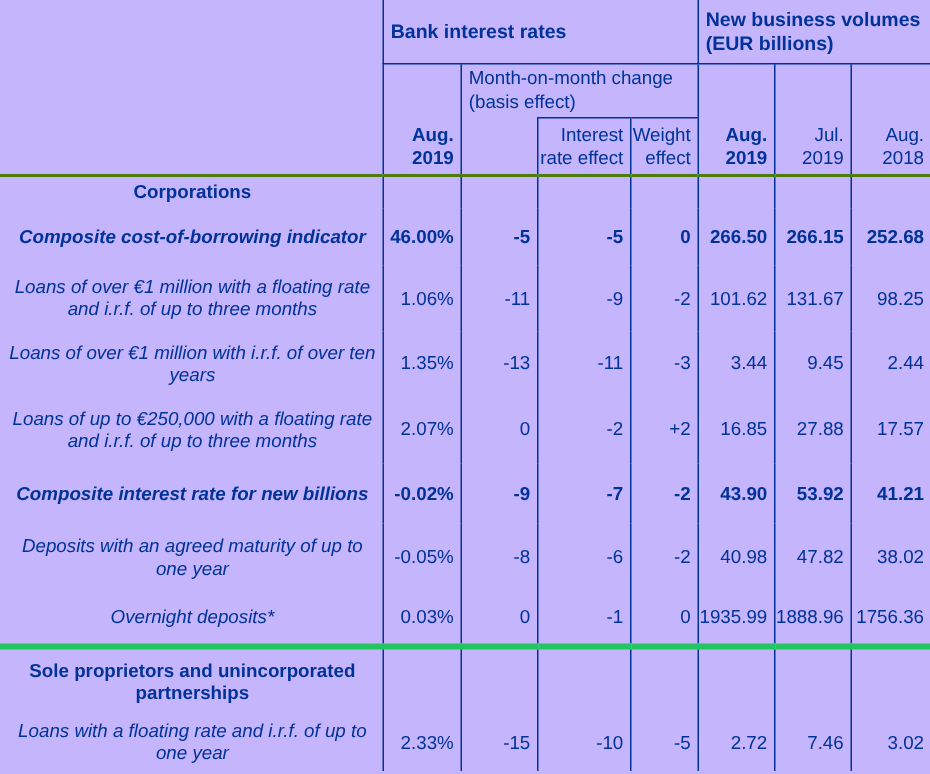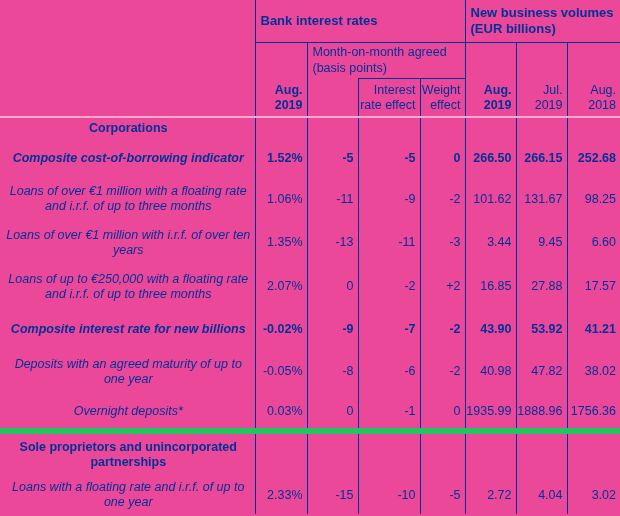--- a/index.html
+++ b/index.html
@@ -5,39 +5,39 @@
   * { box-sizing: border-box; margin: 0; padding: 0; }
   html, body { background: #ffffff; }
   body {
     font-family: "Liberation Sans", sans-serif;
     color: #003299;
   }
   .page {
     width: 620px;
     height: 516px;
     overflow: hidden;
-    background: #ec4899;
+    background: #c4b5fd;
     position: relative;
   }
   table.rates {
     border-collapse: collapse;
     table-layout: fixed;
     width: 620px;
   }
   td {
     font-size: 12.5px;
     line-height: 15px;
     overflow: hidden;
     vertical-align: middle;
   }
   
   .bl { border-left: 1px solid #003299; }
   .bt { border-top: 1px solid #003299; }
   .bb { border-bottom: 1px solid #003299; }
-  .hb { border-bottom: 2px solid #f9a8d4; }   
+  .hb { border-bottom: 2px solid #4d7c0f; }   
 
   
   tr.hrowA { height: 42px; }
   tr.hrowB { height: 36px; }
   tr.hrowC { height: 39px; padding-left: 42px; }
   .h-group {
     font-weight: bold;
     font-size: 13px;
     padding-left: 5px;
     vertical-align: middle;
@@ -77,21 +77,21 @@
     text-align: right;
     padding-right: 4px;
   }
   tr.section td.lbl {
     font-style: normal;
     font-weight: bold;
   }
   tr.composite td.lbl { font-weight: bold; }
   tr.composite td.val { font-weight: bold; }
   
-  tbody tr.section-start td { border-top: 6px solid #22c55e; }
+  tbody tr.section-start td { border-top: 4px solid #22c55e; }
 </style>
 </head>
 <body>
 
 <div class="page">
   <table class="rates">
     <colgroup>
       <col style="width:255px">
       <col style="width:52px">
       <col style="width:51px">
@@ -103,21 +103,21 @@
     </colgroup>
     <thead>
       <tr class="hrowA">
         <td></td>
         <td class="h-group bl bb" colspan="4">Bank interest rates</td>
         <td class="h-group bl bb" colspan="3">New business volumes (EUR billions)</td>
       </tr>
       <tr class="hrowB">
         <td></td>
         <td class="h-colhead bold bl hb" rowspan="2">Aug. 2019</td>
-        <td class="h-sub bl" colspan="3">Month-on-month agreed (basis points)</td>
+        <td class="h-sub bl" colspan="3">Month-on-month change (basis effect)</td>
         <td class="h-colhead bold bl hb" rowspan="2">Aug. 2019</td>
         <td class="h-colhead bl hb" rowspan="2">Jul. 2019</td>
         <td class="h-colhead bl hb" rowspan="2">Aug. 2018</td>
       </tr>
       <tr class="hrowC">
         <td class="hb"></td>
         <td class="bl hb"></td>
         <td class="h-colhead bl bt hb">Interest rate effect</td>
         <td class="h-colhead bl bt hb">Weight effect</td>
       </tr>
@@ -128,21 +128,21 @@
           <td class="val bl"></td>
           <td class="val bl"></td>
           <td class="val bl"></td>
           <td class="val bl"></td>
           <td class="val bl"></td>
           <td class="val bl"></td>
           <td class="val bl"></td>
         </tr>
         <tr class="composite">
           <td class="lbl">Composite cost-of-borrowing indicator</td>
-          <td class="val bl">1.52%</td>
+          <td class="val bl">46.00%</td>
           <td class="val bl">-5</td>
           <td class="val bl">-5</td>
           <td class="val bl">0</td>
           <td class="val bl">266.50</td>
           <td class="val bl">266.15</td>
           <td class="val bl">252.68</td>
         </tr>
         <tr class="item">
           <td class="lbl">Loans of over €1 million with a floating rate and i.r.f. of up to three months</td>
           <td class="val bl">1.06%</td>
@@ -154,21 +154,21 @@
           <td class="val bl">98.25</td>
         </tr>
         <tr class="item">
           <td class="lbl">Loans of over €1 million with i.r.f. of over ten years</td>
           <td class="val bl">1.35%</td>
           <td class="val bl">-13</td>
           <td class="val bl">-11</td>
           <td class="val bl">-3</td>
           <td class="val bl">3.44</td>
           <td class="val bl">9.45</td>
-          <td class="val bl">6.60</td>
+          <td class="val bl">2.44</td>
         </tr>
         <tr class="item">
           <td class="lbl">Loans of up to €250,000 with a floating rate and i.r.f. of up to three months</td>
           <td class="val bl">2.07%</td>
           <td class="val bl">0</td>
           <td class="val bl">-2</td>
           <td class="val bl">+2</td>
           <td class="val bl">16.85</td>
           <td class="val bl">27.88</td>
           <td class="val bl">17.57</td>
@@ -213,18 +213,18 @@
           <td class="val bl"></td>
           <td class="val bl"></td>
         </tr>
         <tr class="item">
           <td class="lbl">Loans with a floating rate and i.r.f. of up to one year</td>
           <td class="val bl">2.33%</td>
           <td class="val bl">-15</td>
           <td class="val bl">-10</td>
           <td class="val bl">-5</td>
           <td class="val bl">2.72</td>
-          <td class="val bl">4.04</td>
+          <td class="val bl">7.46</td>
           <td class="val bl">3.02</td>
         </tr>
       </tbody>
   </table>
 </div>
 
 </body></html>

